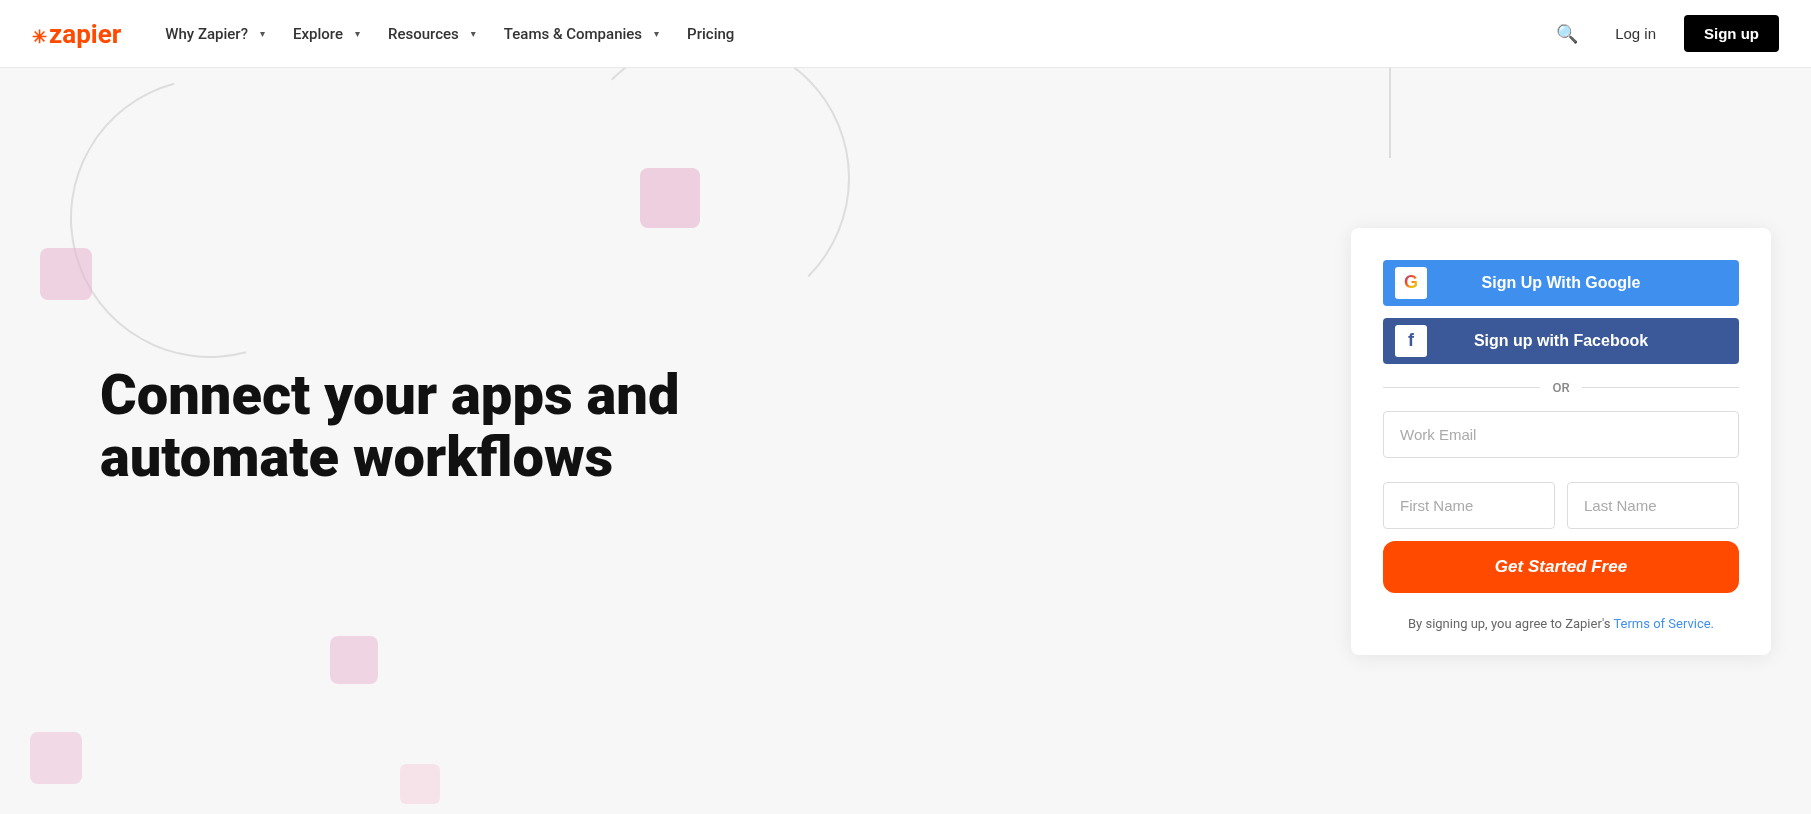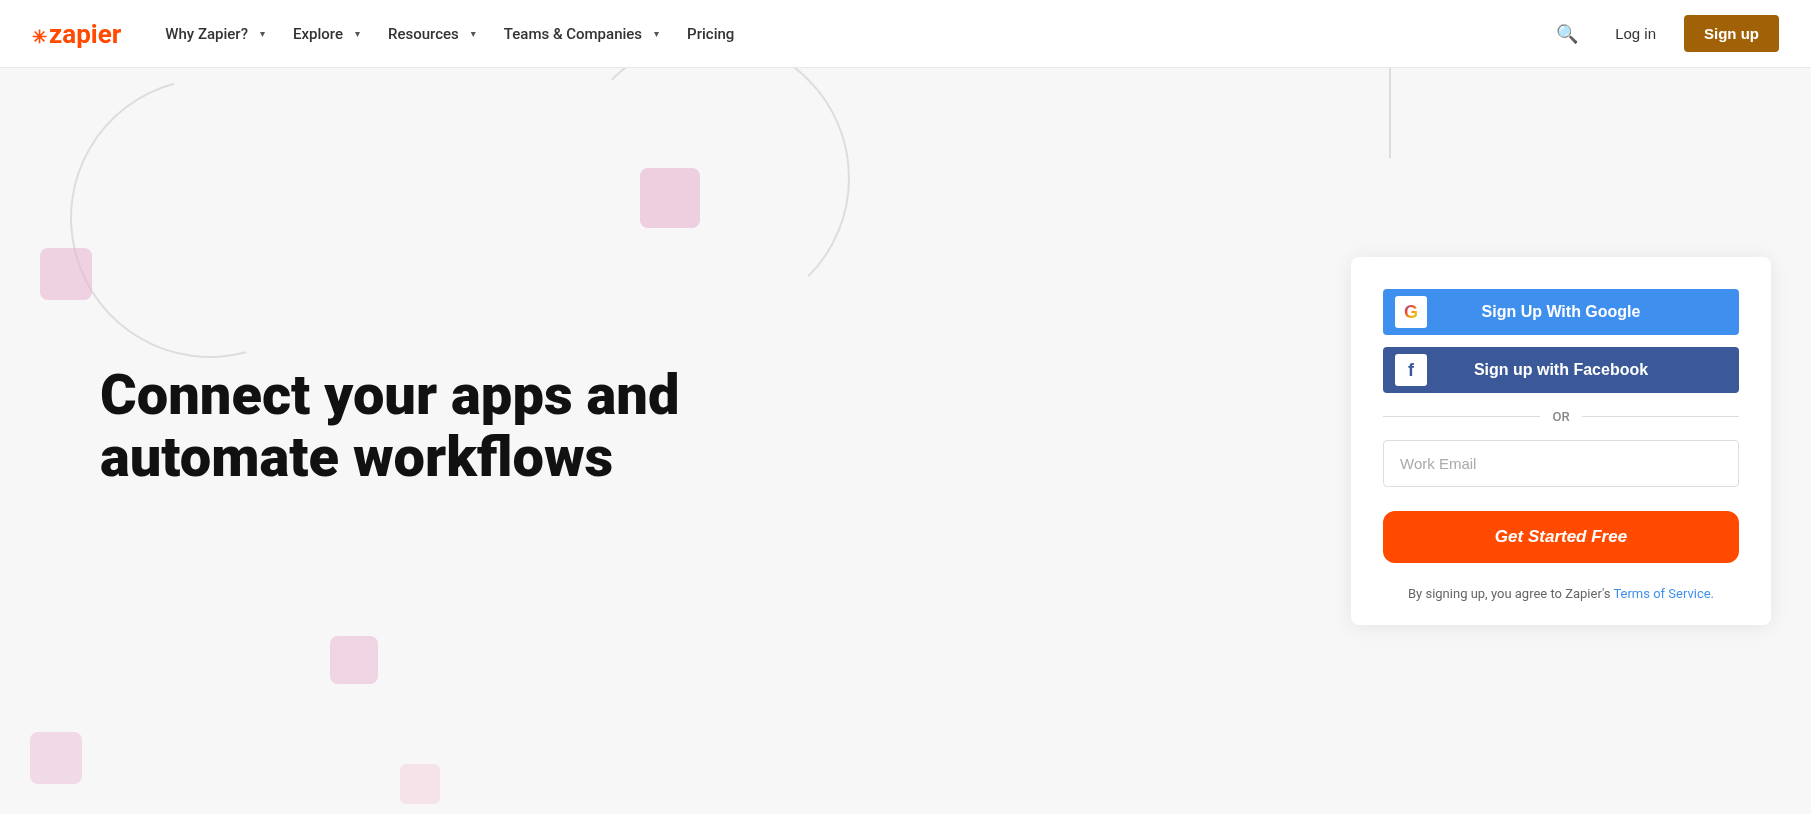--- a/index.html
+++ b/index.html
@@ -73,21 +73,21 @@
     .login-btn {
       background: none;
       border: none;
       cursor: pointer;
       font-size: 15px;
       color: #333;
       font-weight: 500;
       padding: 8px 12px;
     }
     .signup-btn {
-      background: #a16207;
+      background: #000000;
       color: #fff;
       border: none;
       border-radius: 4px;
       font-size: 15px;
       font-weight: 600;
       padding: 10px 20px;
       cursor: pointer;
     }
 
     
@@ -438,20 +438,24 @@
       <div class="or-divider">
         <div class="or-line"></div>
         <span class="or-text">OR</span>
         <div class="or-line"></div>
       </div>
 
       
       <input class="form-field" type="email" placeholder="Work Email" style="">
 
       
+      <div class="name-row">
+        <input class="form-field" type="text" placeholder="First Name" style="">
+        <input class="form-field" type="text" placeholder="Last Name" style="">
+      </div>
 
       
       <button class="btn-get-started">
         <span>Get Started Free</span>
       </button>
 
       
       <p class="terms-text">
         <span>By signing up, you agree to Zapier's</span>
         <a class="terms-link">

